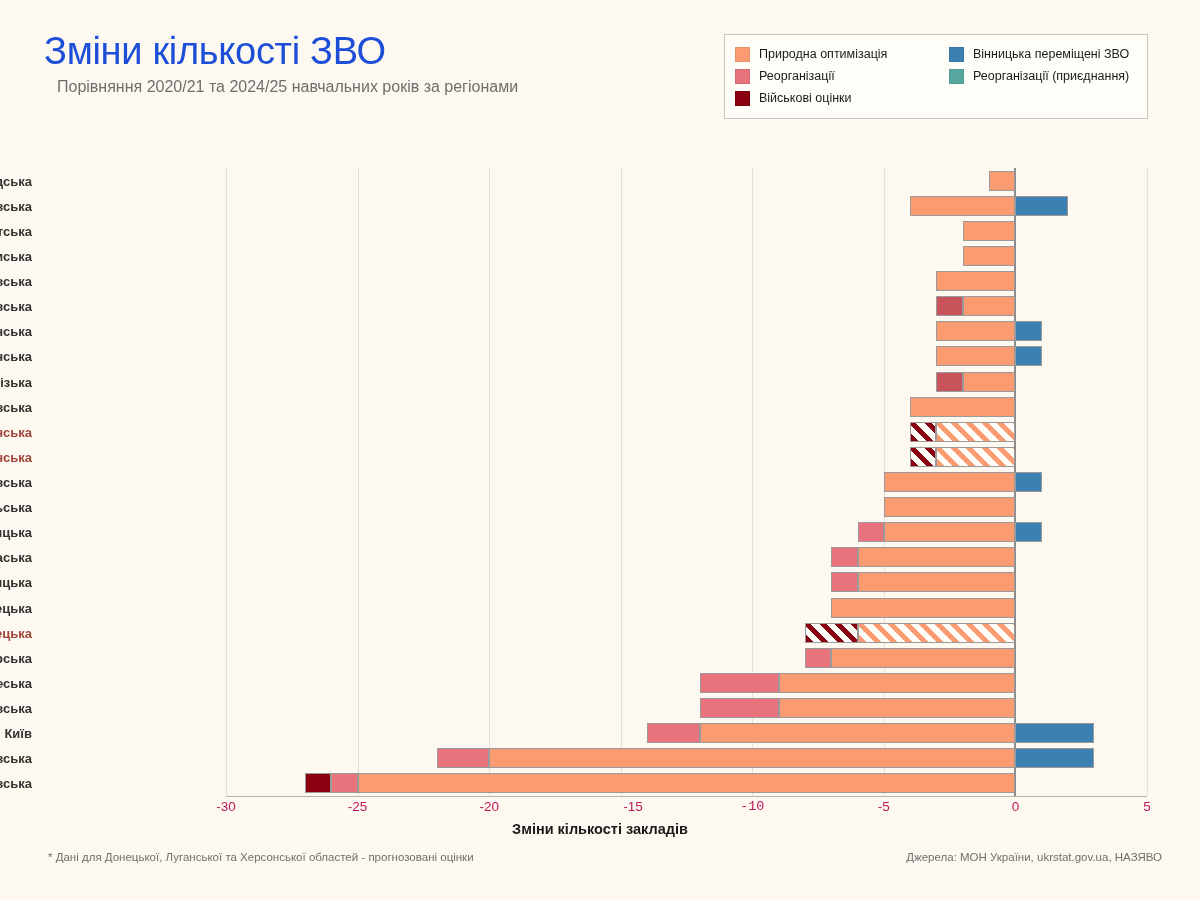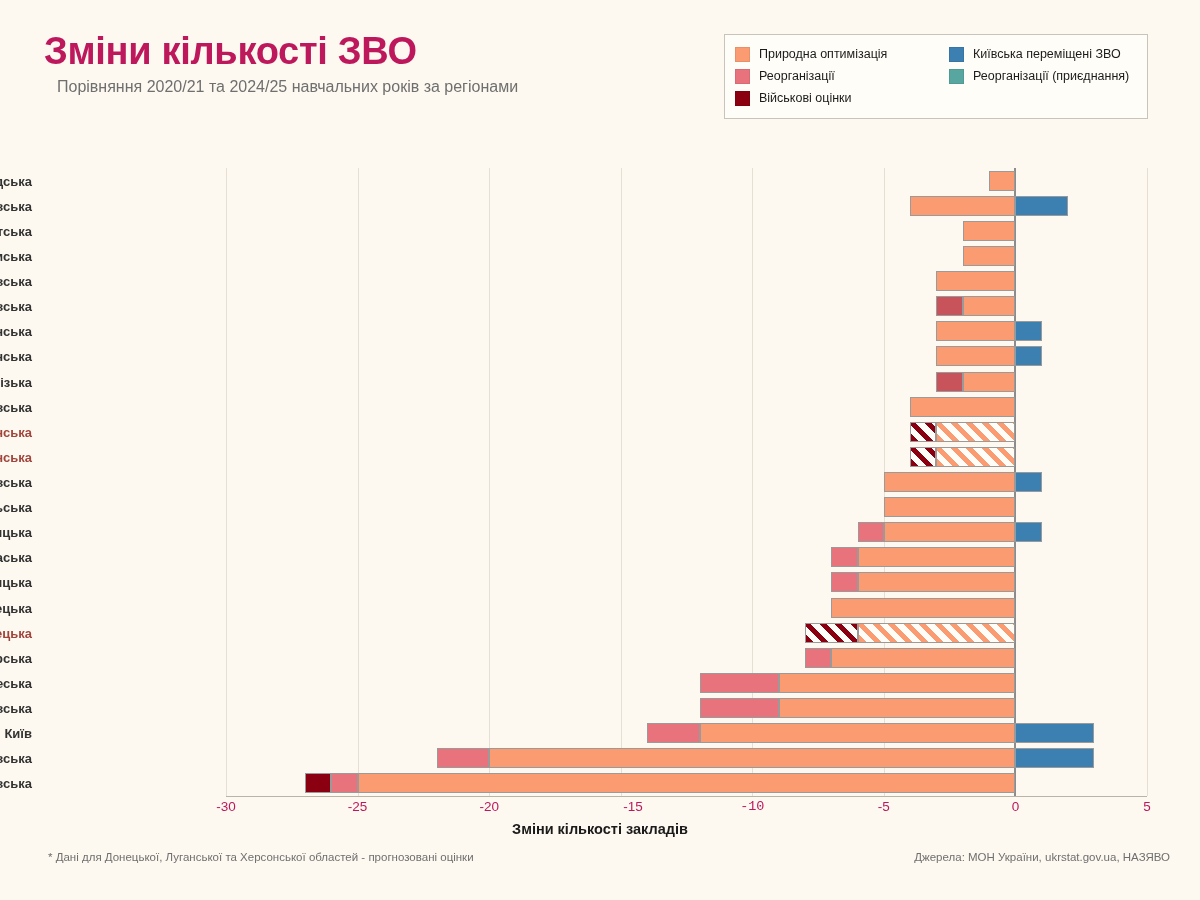--- a/index.html
+++ b/index.html
@@ -8,21 +8,21 @@
     width:1200px; height:900px;
     background:#fdf9f0;
     font-family:"Liberation Sans", sans-serif;
     position:relative;
     overflow:hidden;
   }
 
   
   #title {
     position:absolute; left:44px; top:30px;
-    font-size:38px; font-weight:bold; color:#be185d;
+    font-size:38px; font-weight:normal; color:#1d4ed8;
     letter-spacing:-0.3px;
   }
   #subtitle {
     position:absolute; left:57px; top:78px;
     font-size:16px; color:#6f6f6f;
   }
 
   
   #legend {
     position:absolute; left:724px; top:34px;
@@ -85,21 +85,21 @@
     text-align:right; white-space:nowrap;
     transform:translateY(-50%);
   }
 
   
   #footnote-left {
     position:absolute; left:48px; top:851px;
     font-size:11.5px; color:#6f6f6f;
   }
   #footnote-right {
-    position:absolute; right:30px; top:851px;
+    position:absolute; right:38px; top:851px;
     font-size:11.5px; color:#6f6f6f; text-align:right;
   }
 </style>
 </head>
 <body>
 
 <div id="title">Зміни кількості ЗВО</div>
 <div id="subtitle">Порівняння 2020/21 та 2024/25 навчальних років за регіонами</div>
 
 <div id="legend">
@@ -113,21 +113,21 @@
       <span class="legend-label">Реорганізації</span>
     </div>
     <div class="legend-item">
       <span class="legend-swatch" style="background:#8b0010"></span>
       <span class="legend-label">Військові оцінки</span>
     </div>
   </div>
   <div class="legend-col right">
     <div class="legend-item">
       <span class="legend-swatch" style="background:#3c7fb1"></span>
-      <span class="legend-label">Київська переміщені ЗВО</span>
+      <span class="legend-label">Вінницька переміщені ЗВО</span>
     </div>
     <div class="legend-item">
       <span class="legend-swatch" style="background:#57a6a0"></span>
       <span class="legend-label">Реорганізації (приєднання)</span>
     </div>
   </div>
 </div>
 
 <div id="plot">
   <div id="plot-bg"></div>

